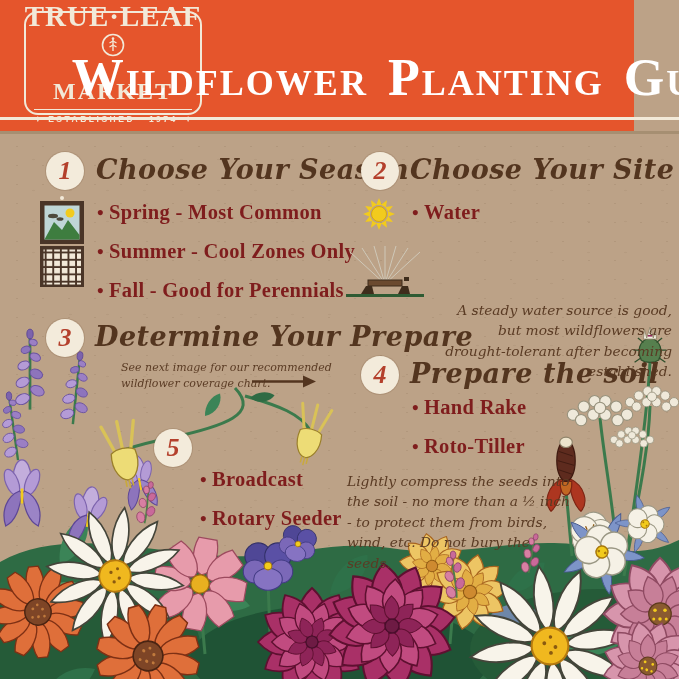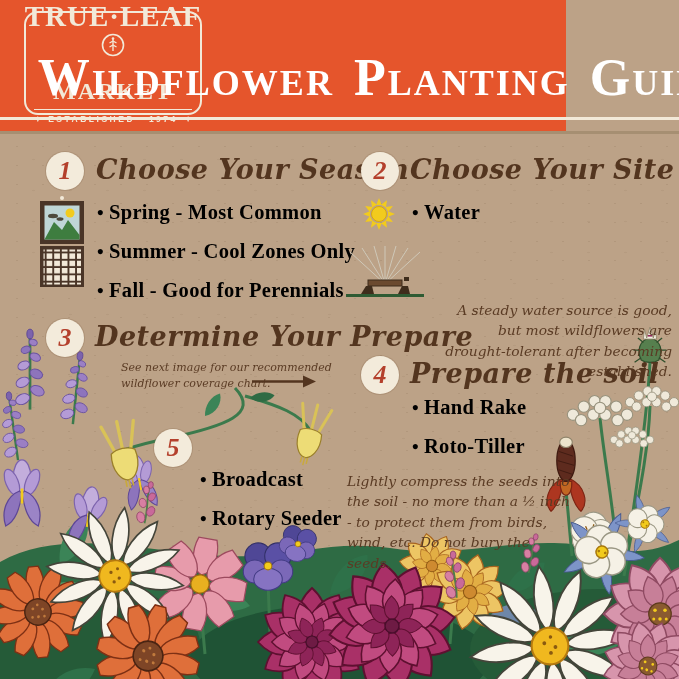--- a/index.html
+++ b/index.html
@@ -3,21 +3,21 @@
 <meta charset="utf-8">
 <style>
   html,body{margin:0;padding:0;background:#8a8a8a;}
   .canvas{position:relative;width:679px;height:679px;margin:0 auto;overflow:hidden;
           background:#BCA287;font-family:"Liberation Serif",serif;}
   .canvas::after{content:"";position:absolute;inset:131px 0 0 0;pointer-events:none;
     background-image:radial-gradient(rgba(120,96,70,.16) 1.2px,transparent 1.4px),
                      radial-gradient(rgba(120,96,70,.10) 1px,transparent 1.2px);
     background-size:26px 19px,37px 31px;background-position:4px 6px,15px 13px;}
   
-  .header{position:absolute;left:0;top:0;width:566px;height:131px;background:#E5552C;z-index:5;}
+  .header{position:absolute;left:0;top:0;width:634px;height:131px;background:#E5552C;z-index:5;}
   .header-rule{position:absolute;left:0;top:117px;width:679px;height:3px;background:#F2E9D8;}
   .body-top-line{position:absolute;left:0;top:131px;width:679px;height:3px;background:#A68F72;z-index:4;}
   .logo{position:absolute;left:24px;top:11px;width:178px;height:104px;border:2.5px solid #F2E9D8;
         border-radius:14px;box-sizing:border-box;display:flex;flex-direction:column;
         align-items:center;justify-content:center;color:#F2E9D8;padding:4px 6px;}
   .logo-line1{font-weight:bold;font-size:29px;letter-spacing:1px;line-height:1;}
   .logo-line2{display:flex;align-items:center;gap:22px;line-height:1;margin-top:2px;flex-direction:column;}
   .logo-line2 .word{font-weight:bold;font-size:24px;letter-spacing:2px;}
   .logo-est{margin-top:6px;border-top:1.5px solid #F2E9D8;padding-top:4px;display:flex;align-items:center;gap:7px;
             font-family:"Liberation Sans",sans-serif;font-size:8.5px;letter-spacing:2.5px;word-spacing:9px;font-weight:bold;}
@@ -25,21 +25,21 @@
   .title{position:absolute;left:208px;right:6px;top:16px;height:82px;display:flex;gap:20px;
          align-items:center;justify-content:center;color:#ffffff;}
   .title span{display:inline-block;text-transform:uppercase;font-weight:bold;font-size:36px;letter-spacing:2px;line-height:1;}
   .title span::first-letter{font-size:52px;}
   
   .num{position:absolute;width:38px;height:38px;border-radius:50%;background:#F3EBDB;z-index:6;
        display:flex;align-items:center;justify-content:center;color:#B4402C;
        font-style:italic;font-weight:bold;font-size:26px;box-shadow:0 0 0 1px rgba(130,100,70,.25);}
   .stitle{position:absolute;z-index:6;color:#53351F;font-style:italic;font-weight:bold;
           font-size:27px;letter-spacing:.5px;white-space:nowrap;font-family:"DejaVu Serif",serif;}
-  .blist{position:absolute;z-index:6;margin:0;padding:0;list-style:none;color:#000000;
+  .blist{position:absolute;z-index:6;margin:0;padding:0;list-style:none;color:#7f1d1d;
          font-weight:bold;font-size:20.5px;letter-spacing:.3px;white-space:nowrap;}
   .blist li{margin-bottom:16px;}
   .blist li::before{content:"•  ";font-size:19px;}
   .note{position:absolute;z-index:6;color:#5A3B24;font-style:italic;font-size:13.8px;line-height:1.48;
         font-family:"DejaVu Serif",serif;}
   .iconbox{position:absolute;z-index:6;}
   .garden{position:absolute;left:0;bottom:0;z-index:3;pointer-events:none;}
 </style>
 </head>
 <body>

